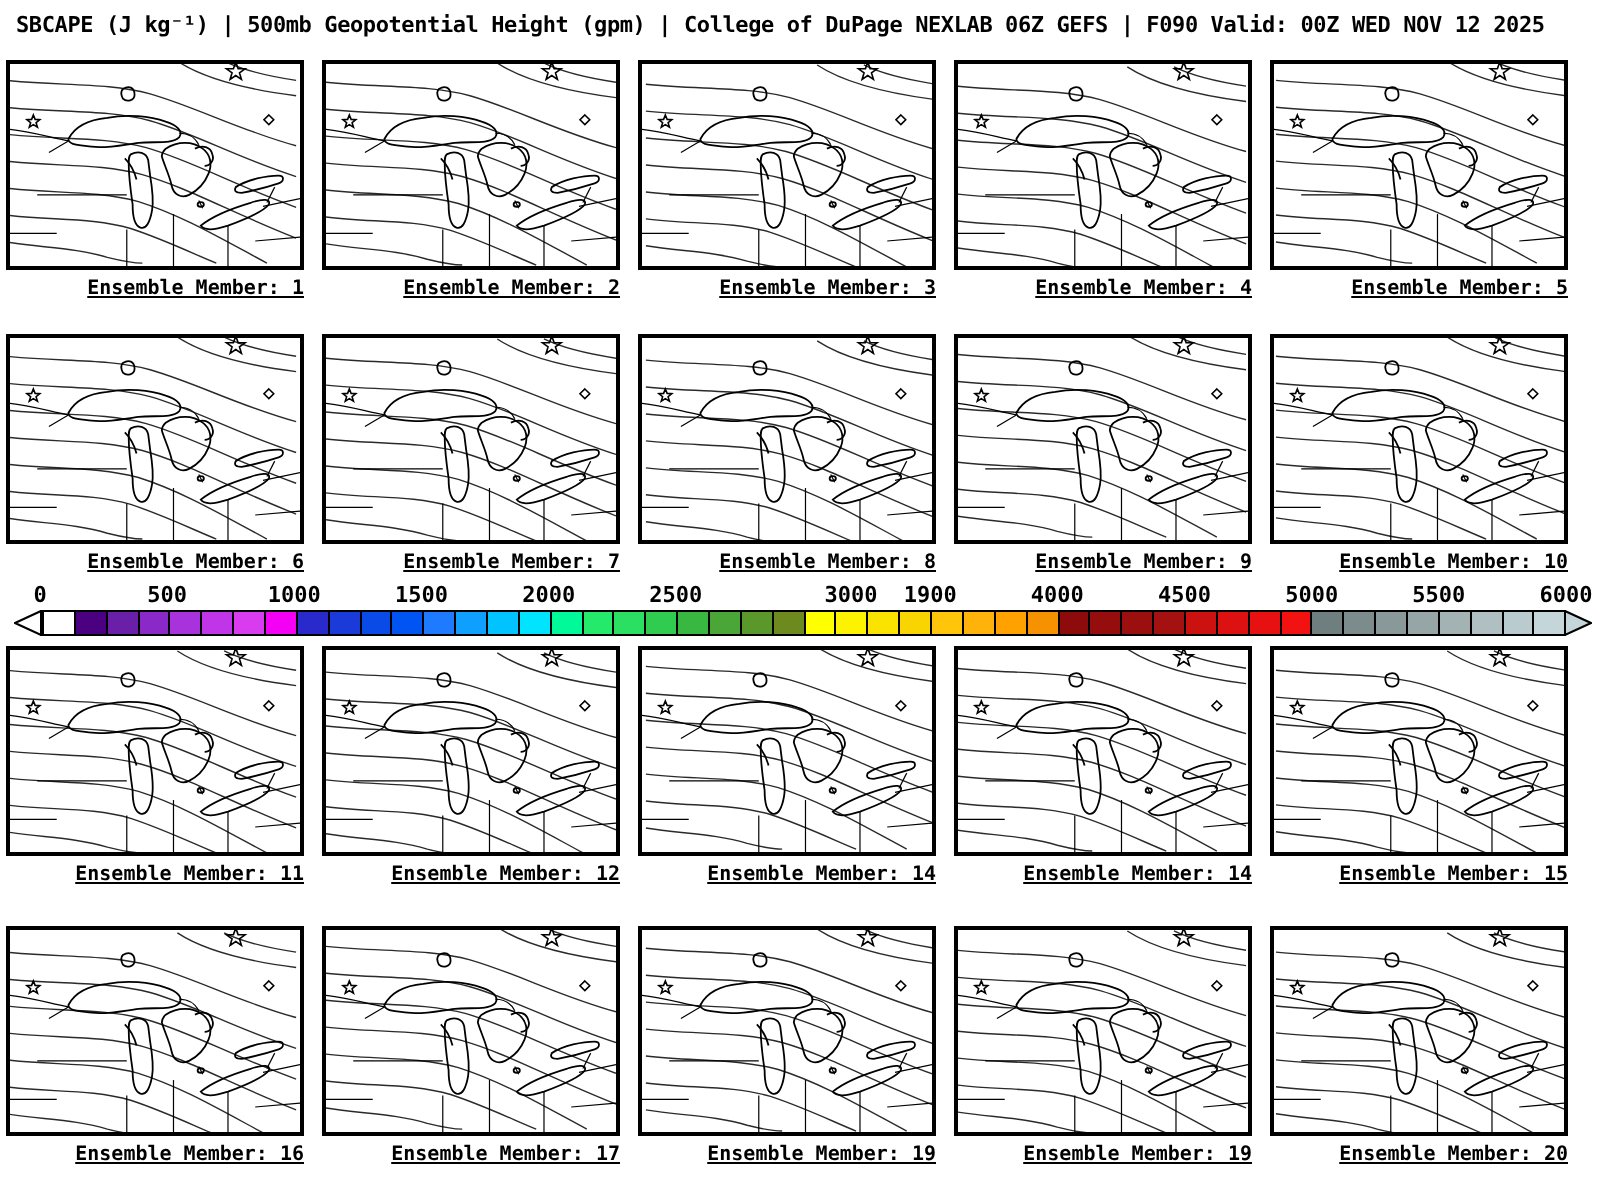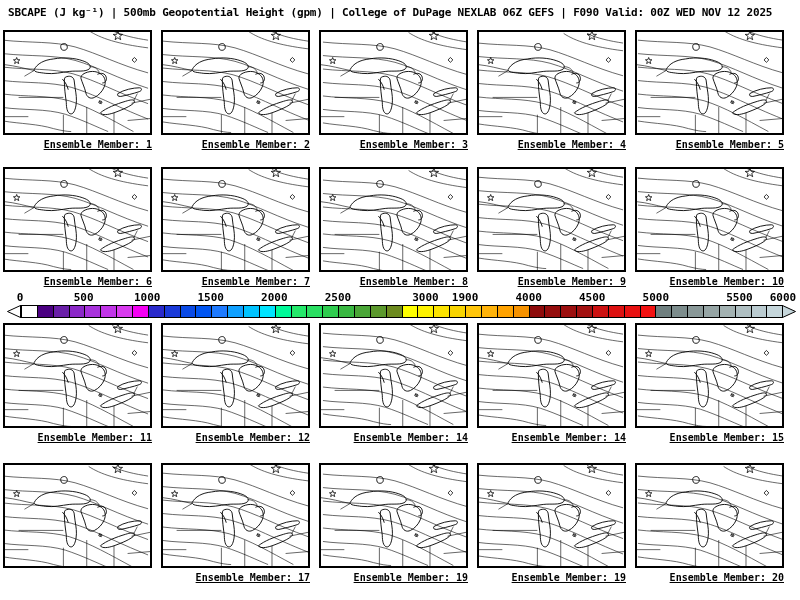--- a/index.html
+++ b/index.html
@@ -177,21 +177,21 @@
       <span style="left: 8.33333%;">500</span>
       <span style="left: 16.6667%;">1000</span>
       <span style="left: 25%;">1500</span>
       <span style="left: 33.3333%;">2000</span>
       <span style="left: 41.6667%;">2500</span>
       <span style="left: 50%; margin-left: 24px;">3000</span>
       <span style="left: 58.3333%;">1900</span>
       <span style="left: 66.6667%;">4000</span>
       <span style="left: 75%;">4500</span>
       <span style="left: 83.3333%;">5000</span>
-      <span style="left: 91.6667%; margin-left: 20px;">5500</span>
+      <span style="left: 91.6667%;">5500</span>
       <span style="left: 100%;">6000</span>
     </div>
   <div class="cb-bar">
     <svg class="cb-arrow left" width="14" height="13" viewBox="0 0 14 13">
         <polygon points="13.5,0.5 0.5,6.5 13.5,12.5" fill="#FFFFFF" stroke="#000" stroke-width="1"></polygon>
       </svg>
     <svg class="cb-arrow right" width="14" height="13" viewBox="0 0 14 13">
         <polygon points="0.5,0.5 13.5,6.5 0.5,12.5" fill="#C5D6DB" stroke="#000" stroke-width="1"></polygon>
       </svg>
   <div class="cb-seg" style="background: rgb(255, 255, 255);"></div>
@@ -294,20 +294,21 @@
 </div>
 
 <div class="maprow row4">
   <div class="panel">
       <div class="mapbox">
         <svg class="mapsvg" viewBox="0 0 149 105" preserveAspectRatio="none">
           <use href="#ctr" class="ctr" transform="translate(-2 1.5)"></use>
           <use href="#geo"></use>
         </svg>
       </div>
+      <div class="mlabel">Ensemble Member: 16</div>
     </div>
   <div class="panel">
       <div class="mapbox">
         <svg class="mapsvg" viewBox="0 0 149 105" preserveAspectRatio="none">
           <use href="#ctr" class="ctr" transform="translate(0 -1.5)"></use>
           <use href="#geo"></use>
         </svg>
       </div>
       <div class="mlabel">Ensemble Member: 17</div>
     </div>

